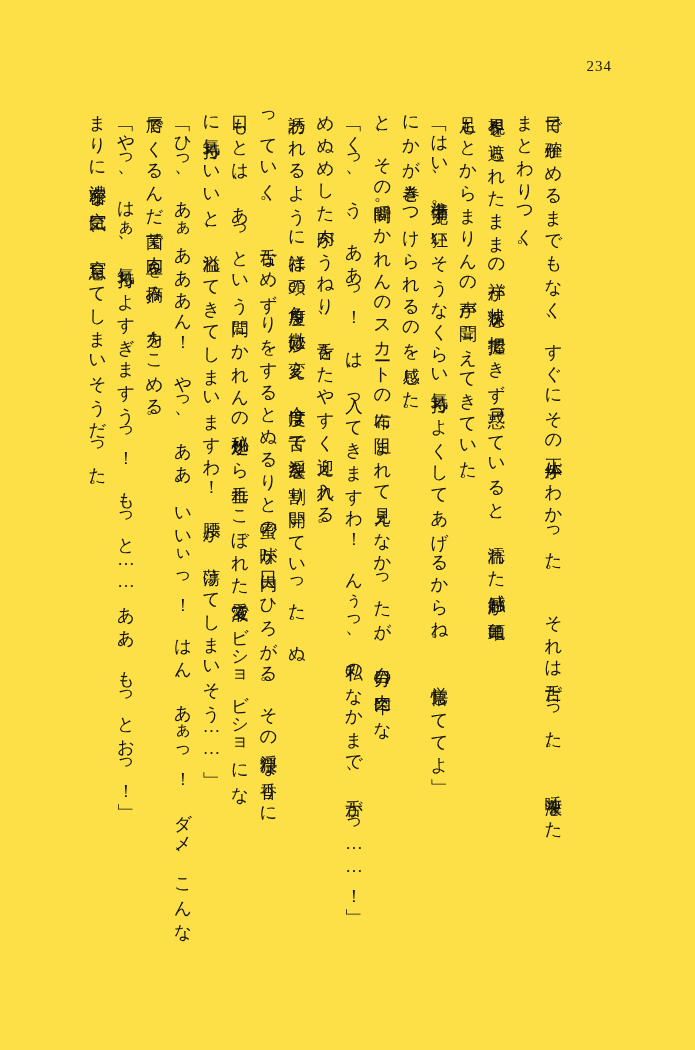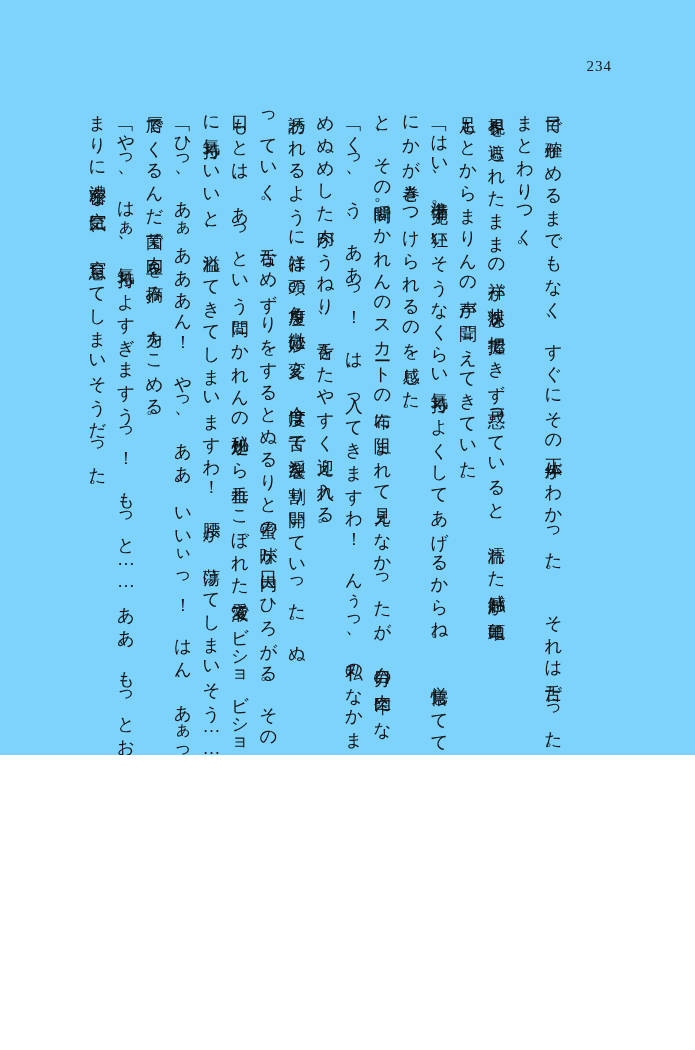--- a/index.html
+++ b/index.html
@@ -7,22 +7,22 @@
     padding: 0;
     background: #ffffff;
   }
   body {
     font-family: "Liberation Serif", "DejaVu Serif", serif;
     color: #111111;
   }
   #page {
     position: relative;
     width: 695px;
-    height: 755px;
-    background: #7dd3fc;
+    height: 1050px;
+    background: #fde047;
     overflow: hidden;
   }
   
   .page-number {
     position: absolute;
     top: 58px;
     right: 83px;
     font-size: 15px;
     letter-spacing: 1px;
     color: #1a1a1a;

